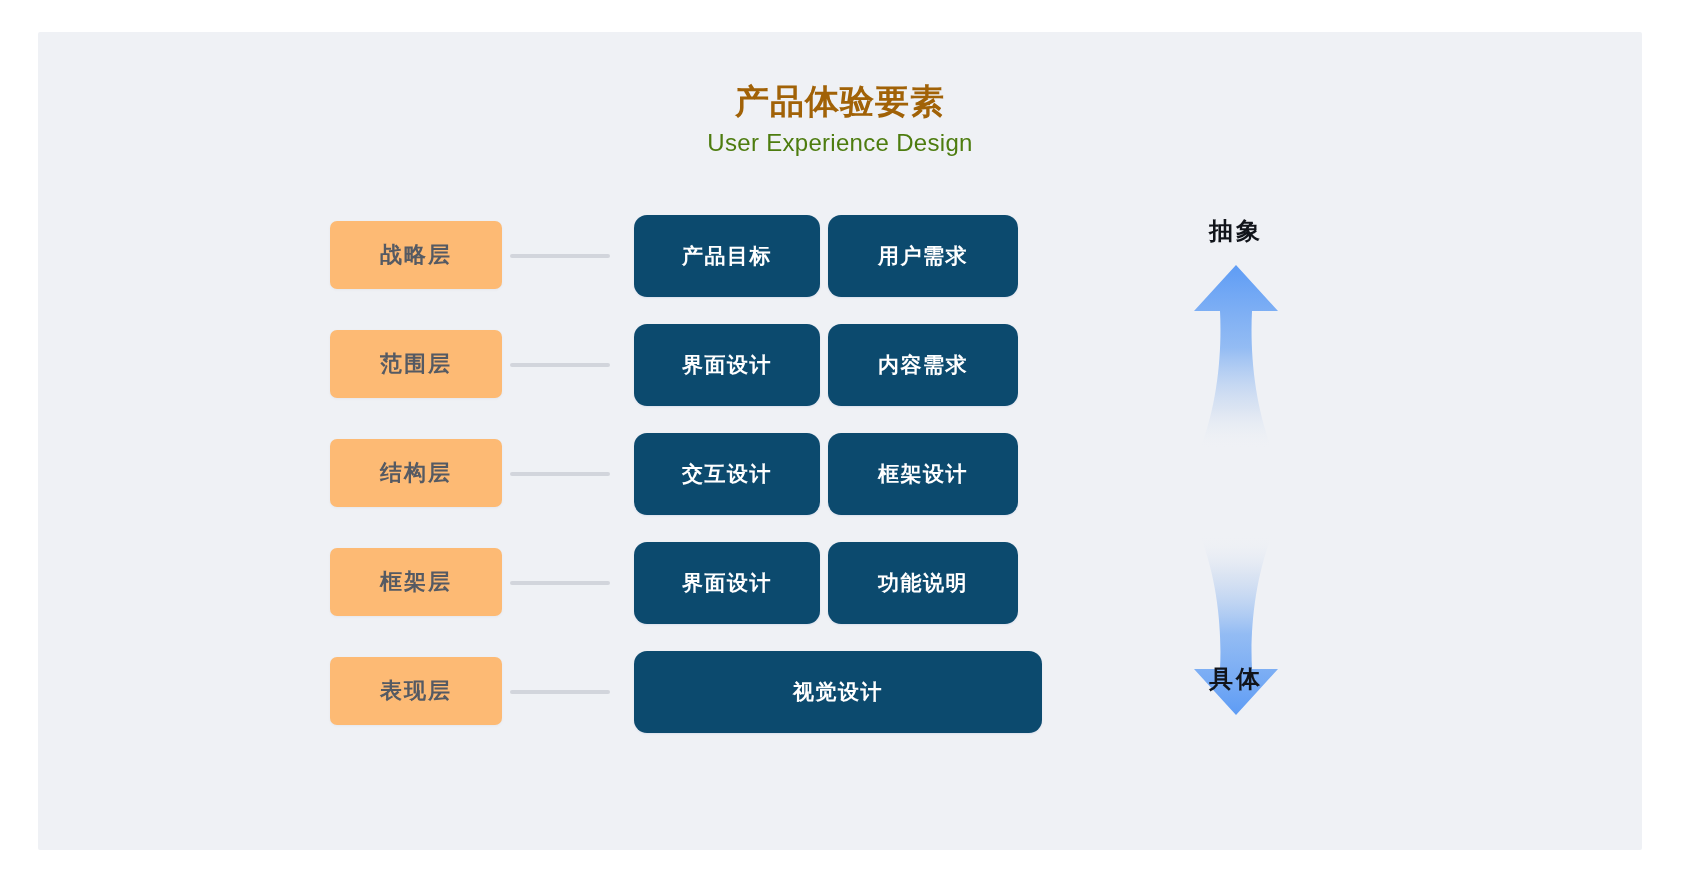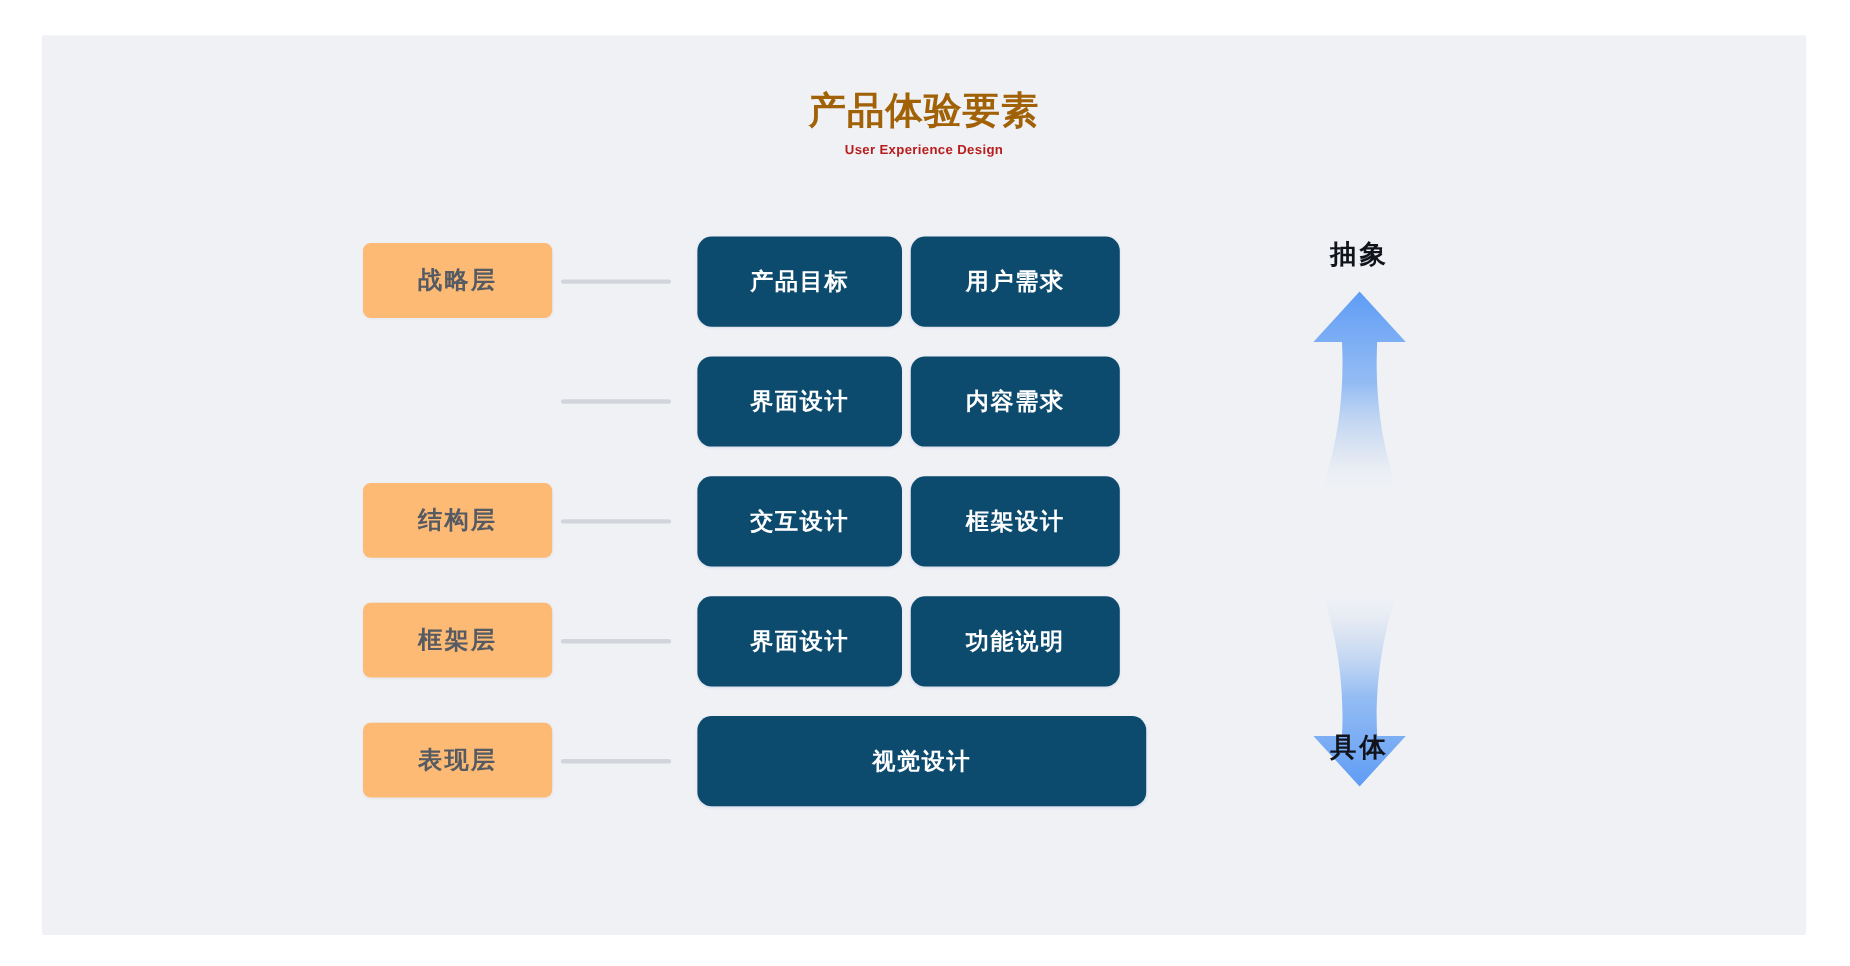--- a/index.html
+++ b/index.html
@@ -41,23 +41,23 @@
   }
   #title {
     font-size: 34px;
     font-weight: 700;
     color: #a16207;
     letter-spacing: 1px;
     line-height: 1.25;
   }
   #subtitle {
     margin-top: 6px;
-    font-size: 12px;
-    font-weight: 700;
-    color: #b91c1c;
+    font-size: 24px;
+    font-weight: 400;
+    color: #4d7c0f;
     letter-spacing: 0.3px;
   }
 
   
   #diagram {
     position: absolute;
     left: 0;
     top: 155px;
     width: 100%;
     height: 560px;
@@ -188,20 +188,23 @@
           <div class="card c0">
             <span class="txt">产品目标</span>
           </div>
           <div class="card c1">
             <span class="txt">用户需求</span>
           </div>
         </div>
       </div>
 
       <div class="row r1">
+        <div class="layer-chip">
+          <span class="txt">范围层</span>
+        </div>
         <div class="connector"></div>
         <div class="cards">
           <div class="card c0">
             <span class="txt">界面设计</span>
           </div>
           <div class="card c1">
             <span class="txt">内容需求</span>
           </div>
         </div>
       </div>

